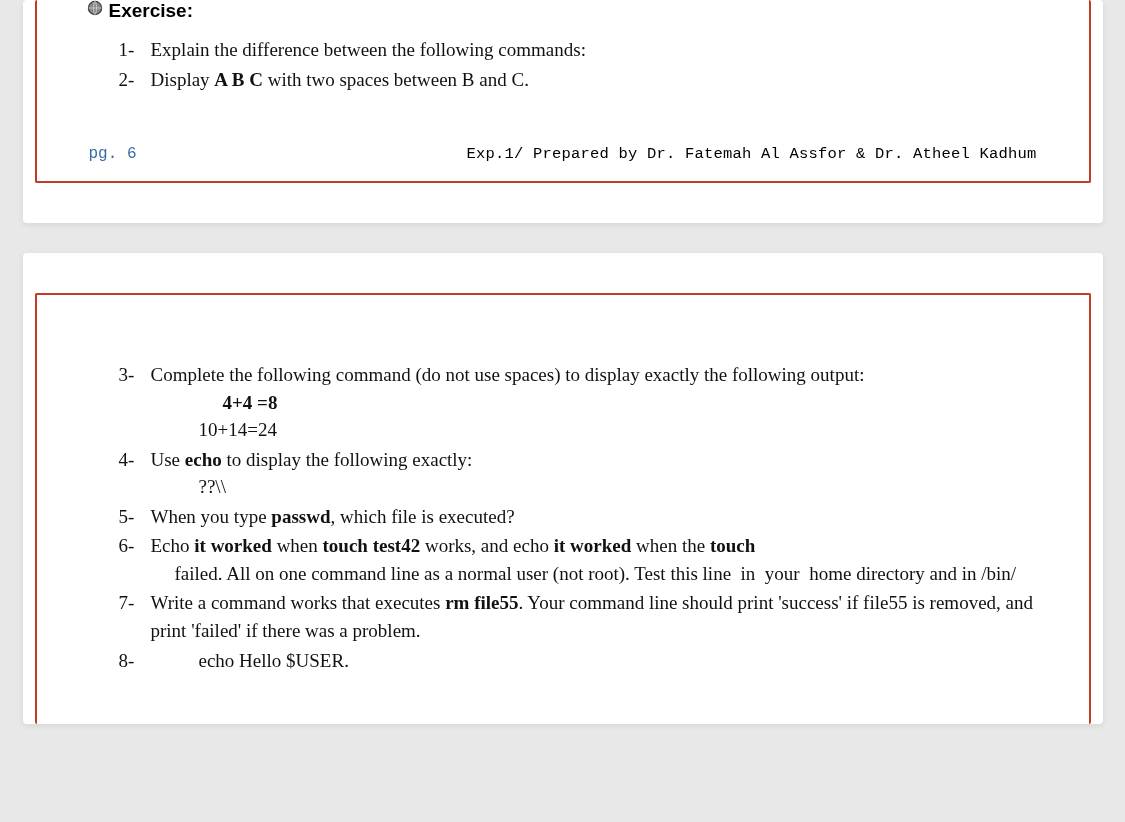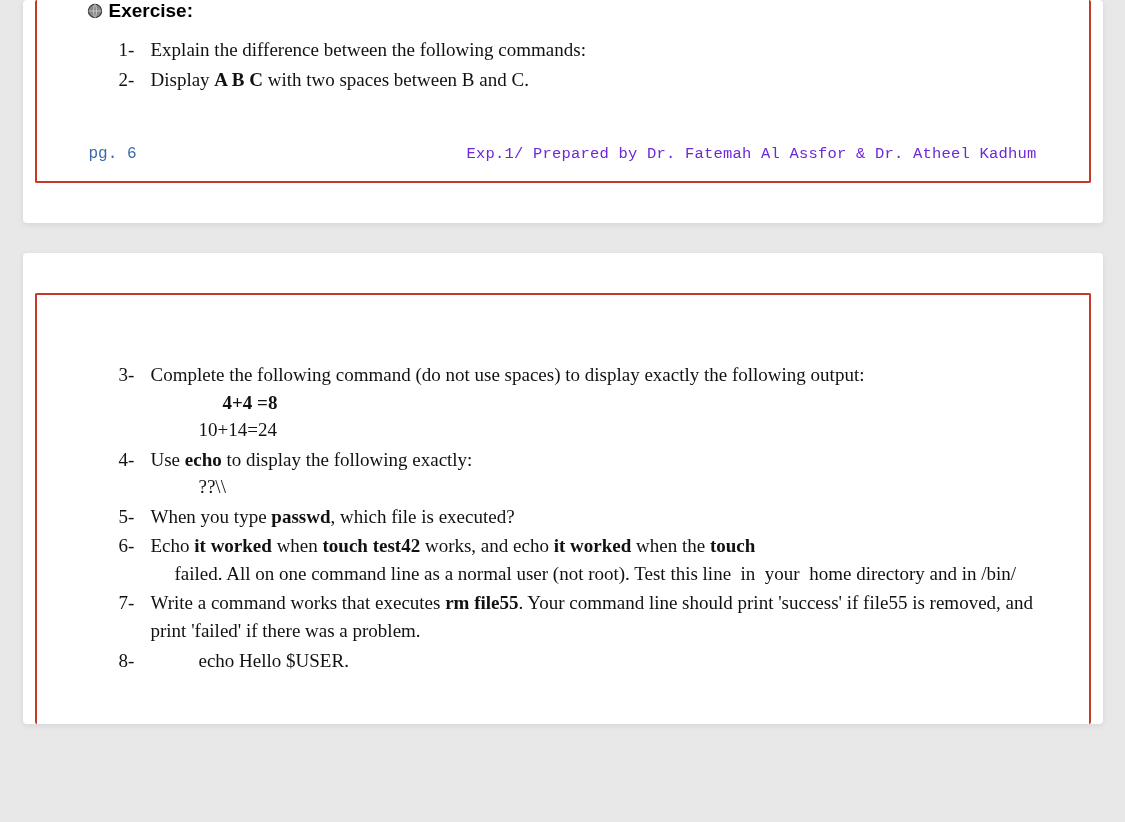--- a/index.html
+++ b/index.html
@@ -25,21 +25,21 @@
     padding: 0 52px 18px 52px;
     position: relative;
   }
   .page1 .page-inner { border-top: none; padding-top: 0; }
   .page1 { padding-bottom: 40px; padding-top: 0; }
   .page2 { padding-top: 40px; padding-bottom: 0; }
   .page2 .page-inner { border-bottom: none; padding-top: 66px; padding-bottom: 48px; }
 
   .exercise-header {
     display: flex;
-    align-items: center;
+    align-items: flex-start;
     gap: 6px;
     margin-bottom: 14px;
     margin-left: -2px;
   }
   .globe-icon {
     width: 16px; height: 16px;
     display: inline-flex;
   }
   .ex-title {
     font-family: "Comic Sans MS", "Segoe Script", cursive, sans-serif;
@@ -76,21 +76,21 @@
     margin-top: 52px;
     font-size: 16px;
   }
   .pg-label {
     color: #3a6aa8;
     font-family: Liberation Mono, monospace;
   }
   .prep {
     font-family: "Courier New", Courier, monospace;
     font-size: 15.5px;
-    color: #6d28d9;
+    color: #000000;
     letter-spacing: 0.2px;
   }
 </style>
 </head>
 <body>
 
 <div class="page-wrap page1">
   <div class="page-inner">
 
     <div class="exercise-header">

